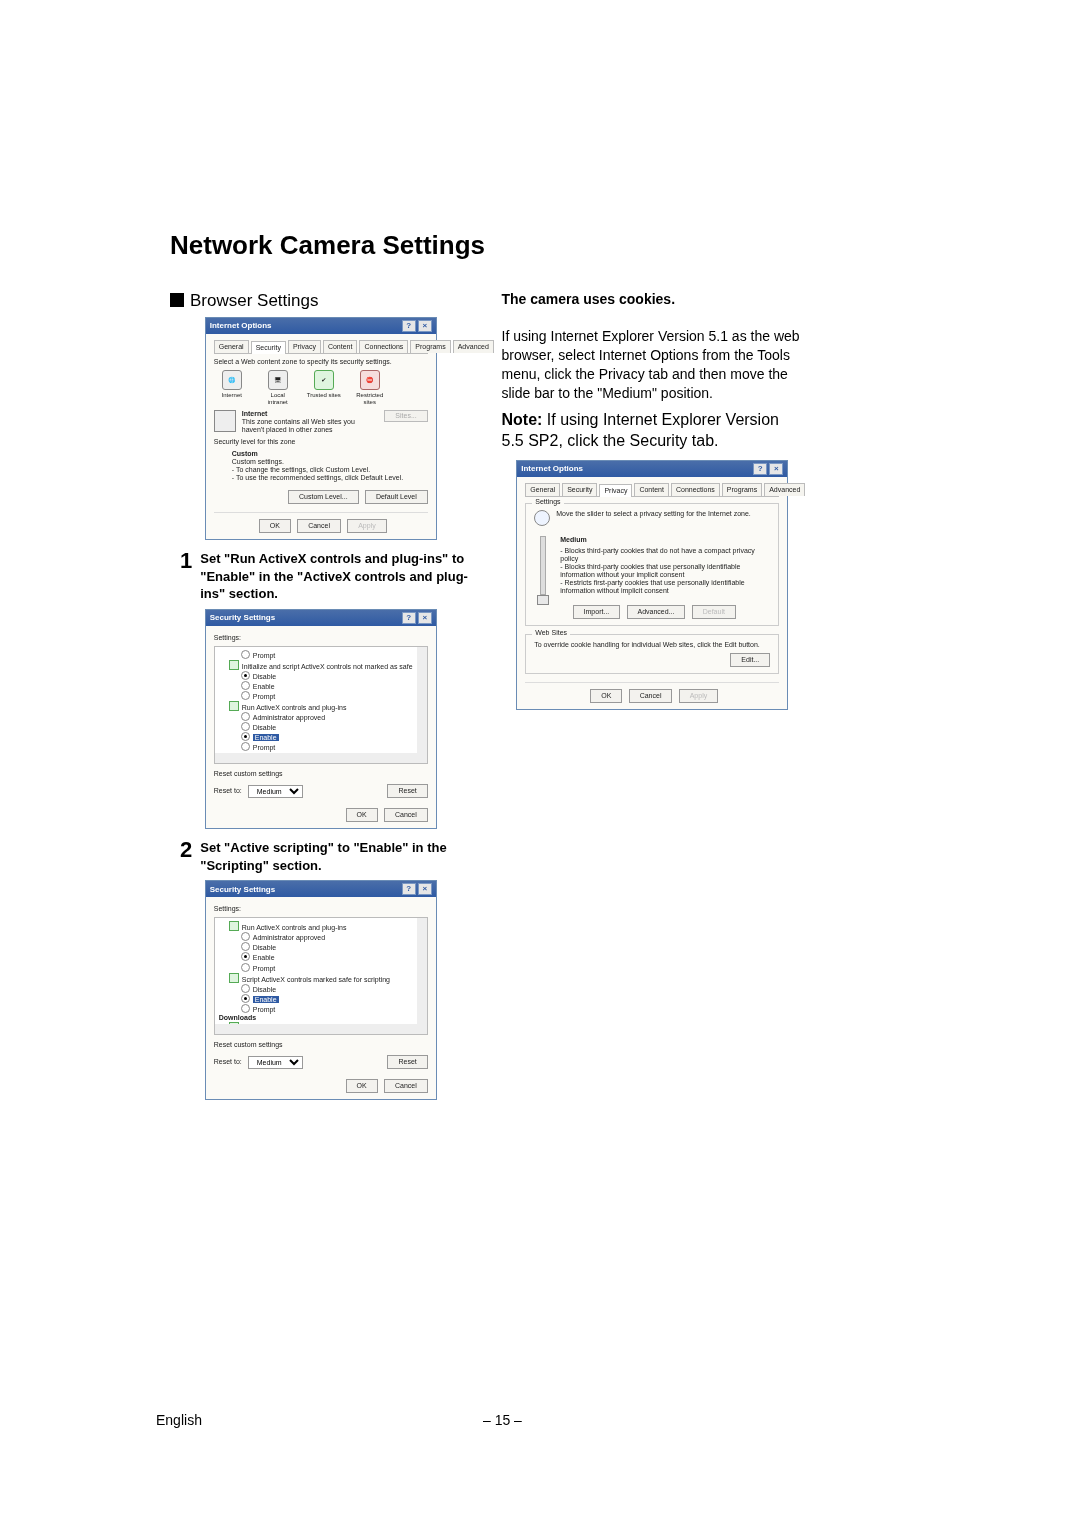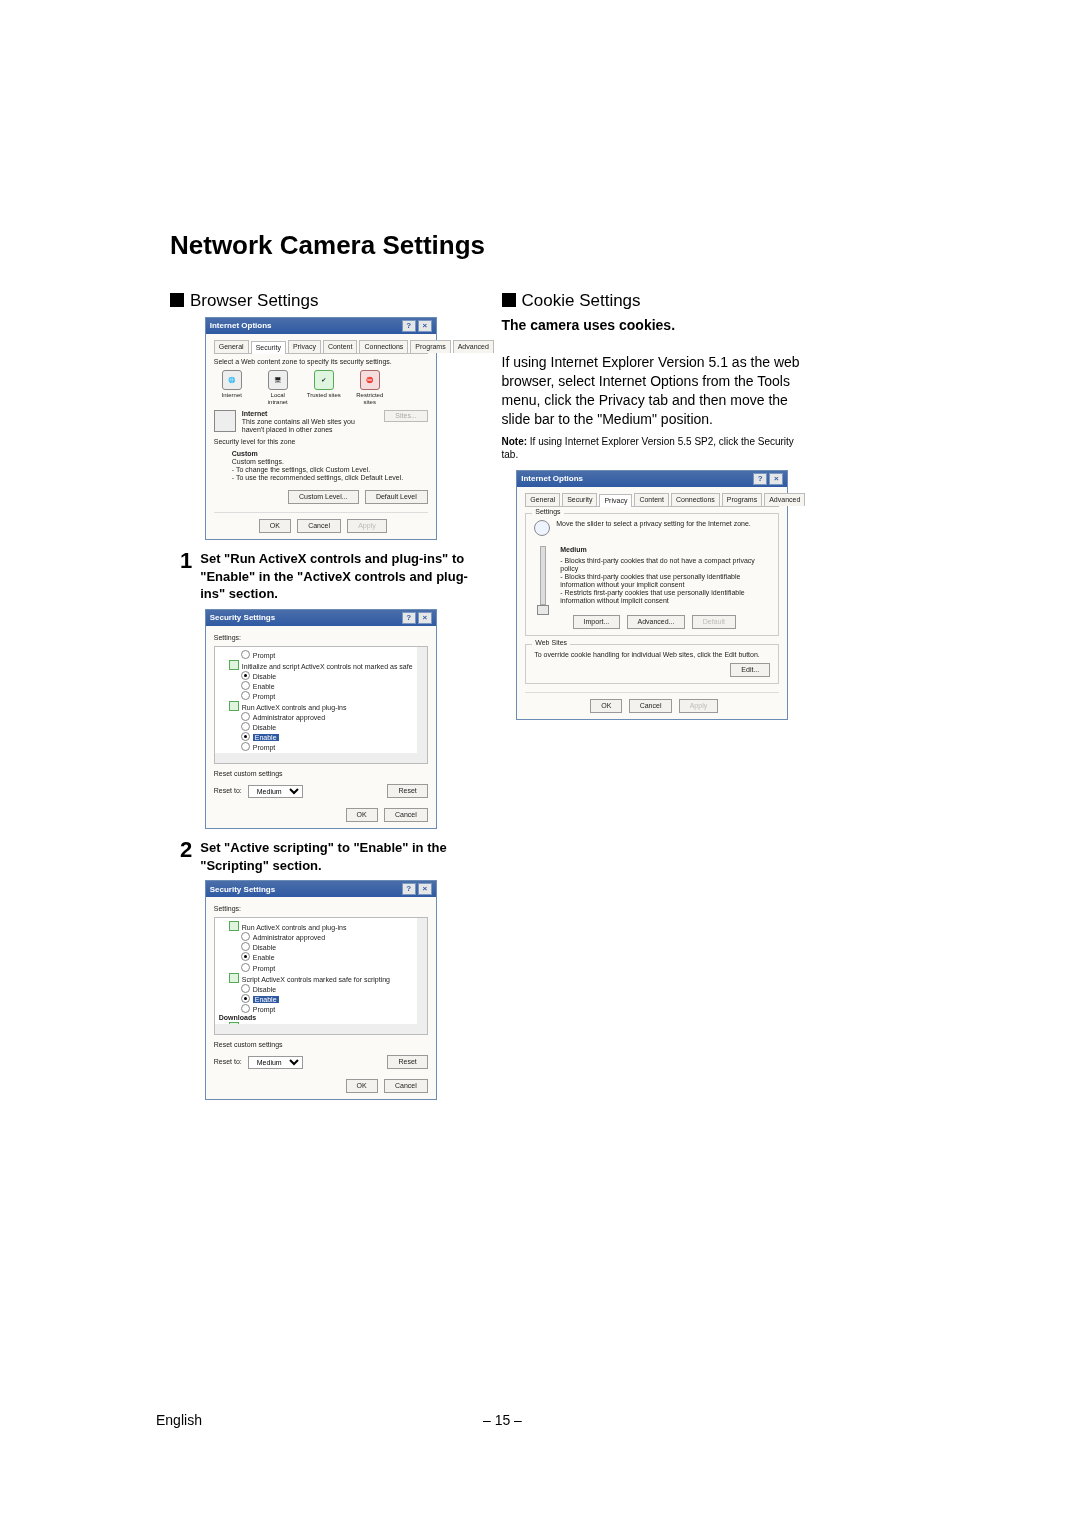--- a/index.html
+++ b/index.html
@@ -49,21 +49,21 @@
   }
   .bold-sub { font-weight: bold; font-size: 14px; margin-bottom: 20px; }
   .step {
     display: flex;
     gap: 8px;
     margin: 8px 0 4px 10px;
   }
   .step-num { font-size: 22px; font-weight: bold; line-height: 1; }
   .step-text { font-weight: bold; font-size: 13px; line-height: 1.35; }
   .note-line {
-    font-size: 10px;
+    font-size: 16px;
     line-height: 1.35;
     margin-top: 6px;
   }
   .note-line .note-label { font-weight: bold; }
   .footer {
     position: absolute;
     bottom: 100px;
     left: 156px;
     right: 170px;
     display: flex;
@@ -312,21 +312,20 @@
           </div>
           <div class="btnrow" style="margin-top:10px;">
             <span class="btn">OK</span>
             <span class="btn">Cancel</span>
           </div>
         </div>
       </div>
     </div>
 
     <div class="col">
-      <div class="sec-head"><span class="blk"></span><span>Cookie Settings</span></div>
       <div class="bold-sub">The camera uses cookies.</div>
       <div class="body-text">If using Internet Explorer Version 5.1 as the web browser, select Internet Options from the Tools menu, click the Privacy tab and then move the slide bar to the "Medium" position.</div>
       <div class="note-line"><span class="note-label">Note:</span> <span>If using Internet Explorer Version 5.5 SP2, click the Security tab.</span></div>
 
       <div class="win" style="width:270px; margin-top:8px;">
         <div class="titlebar">
           <span>Internet Options</span>
           <span class="ctrls"><span>?</span><span>×</span></span>
         </div>
         <div class="win-body">

